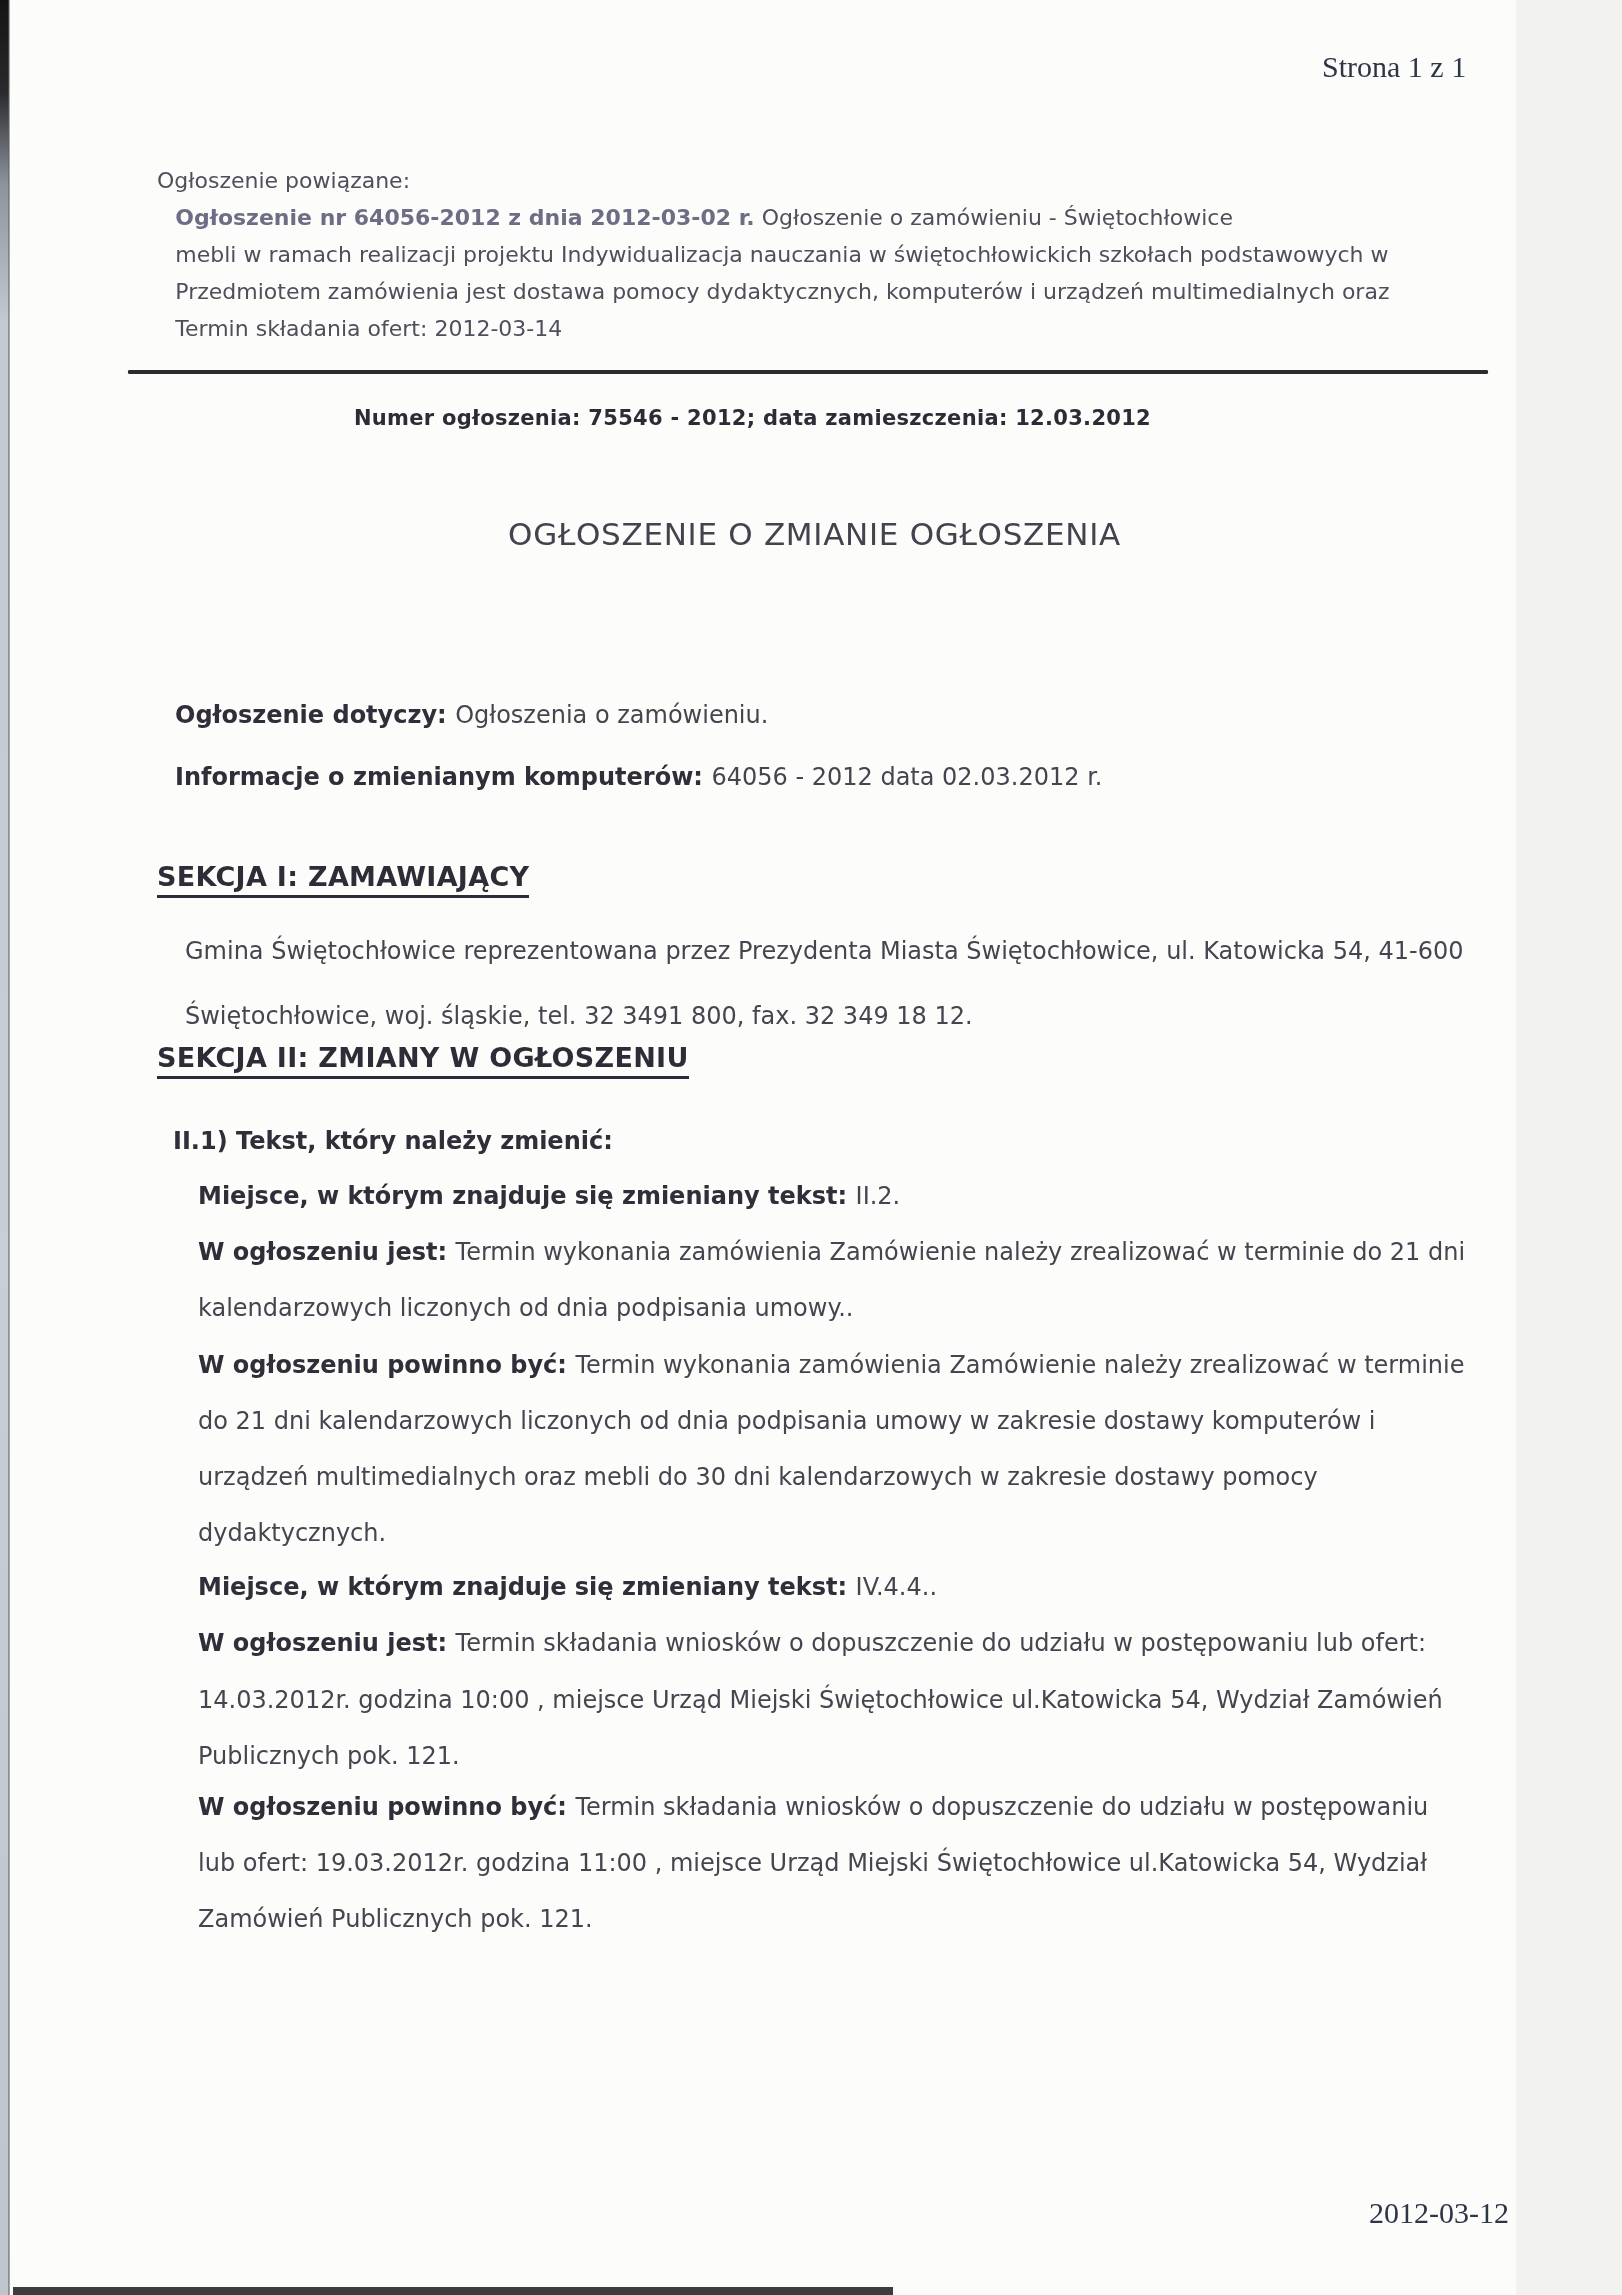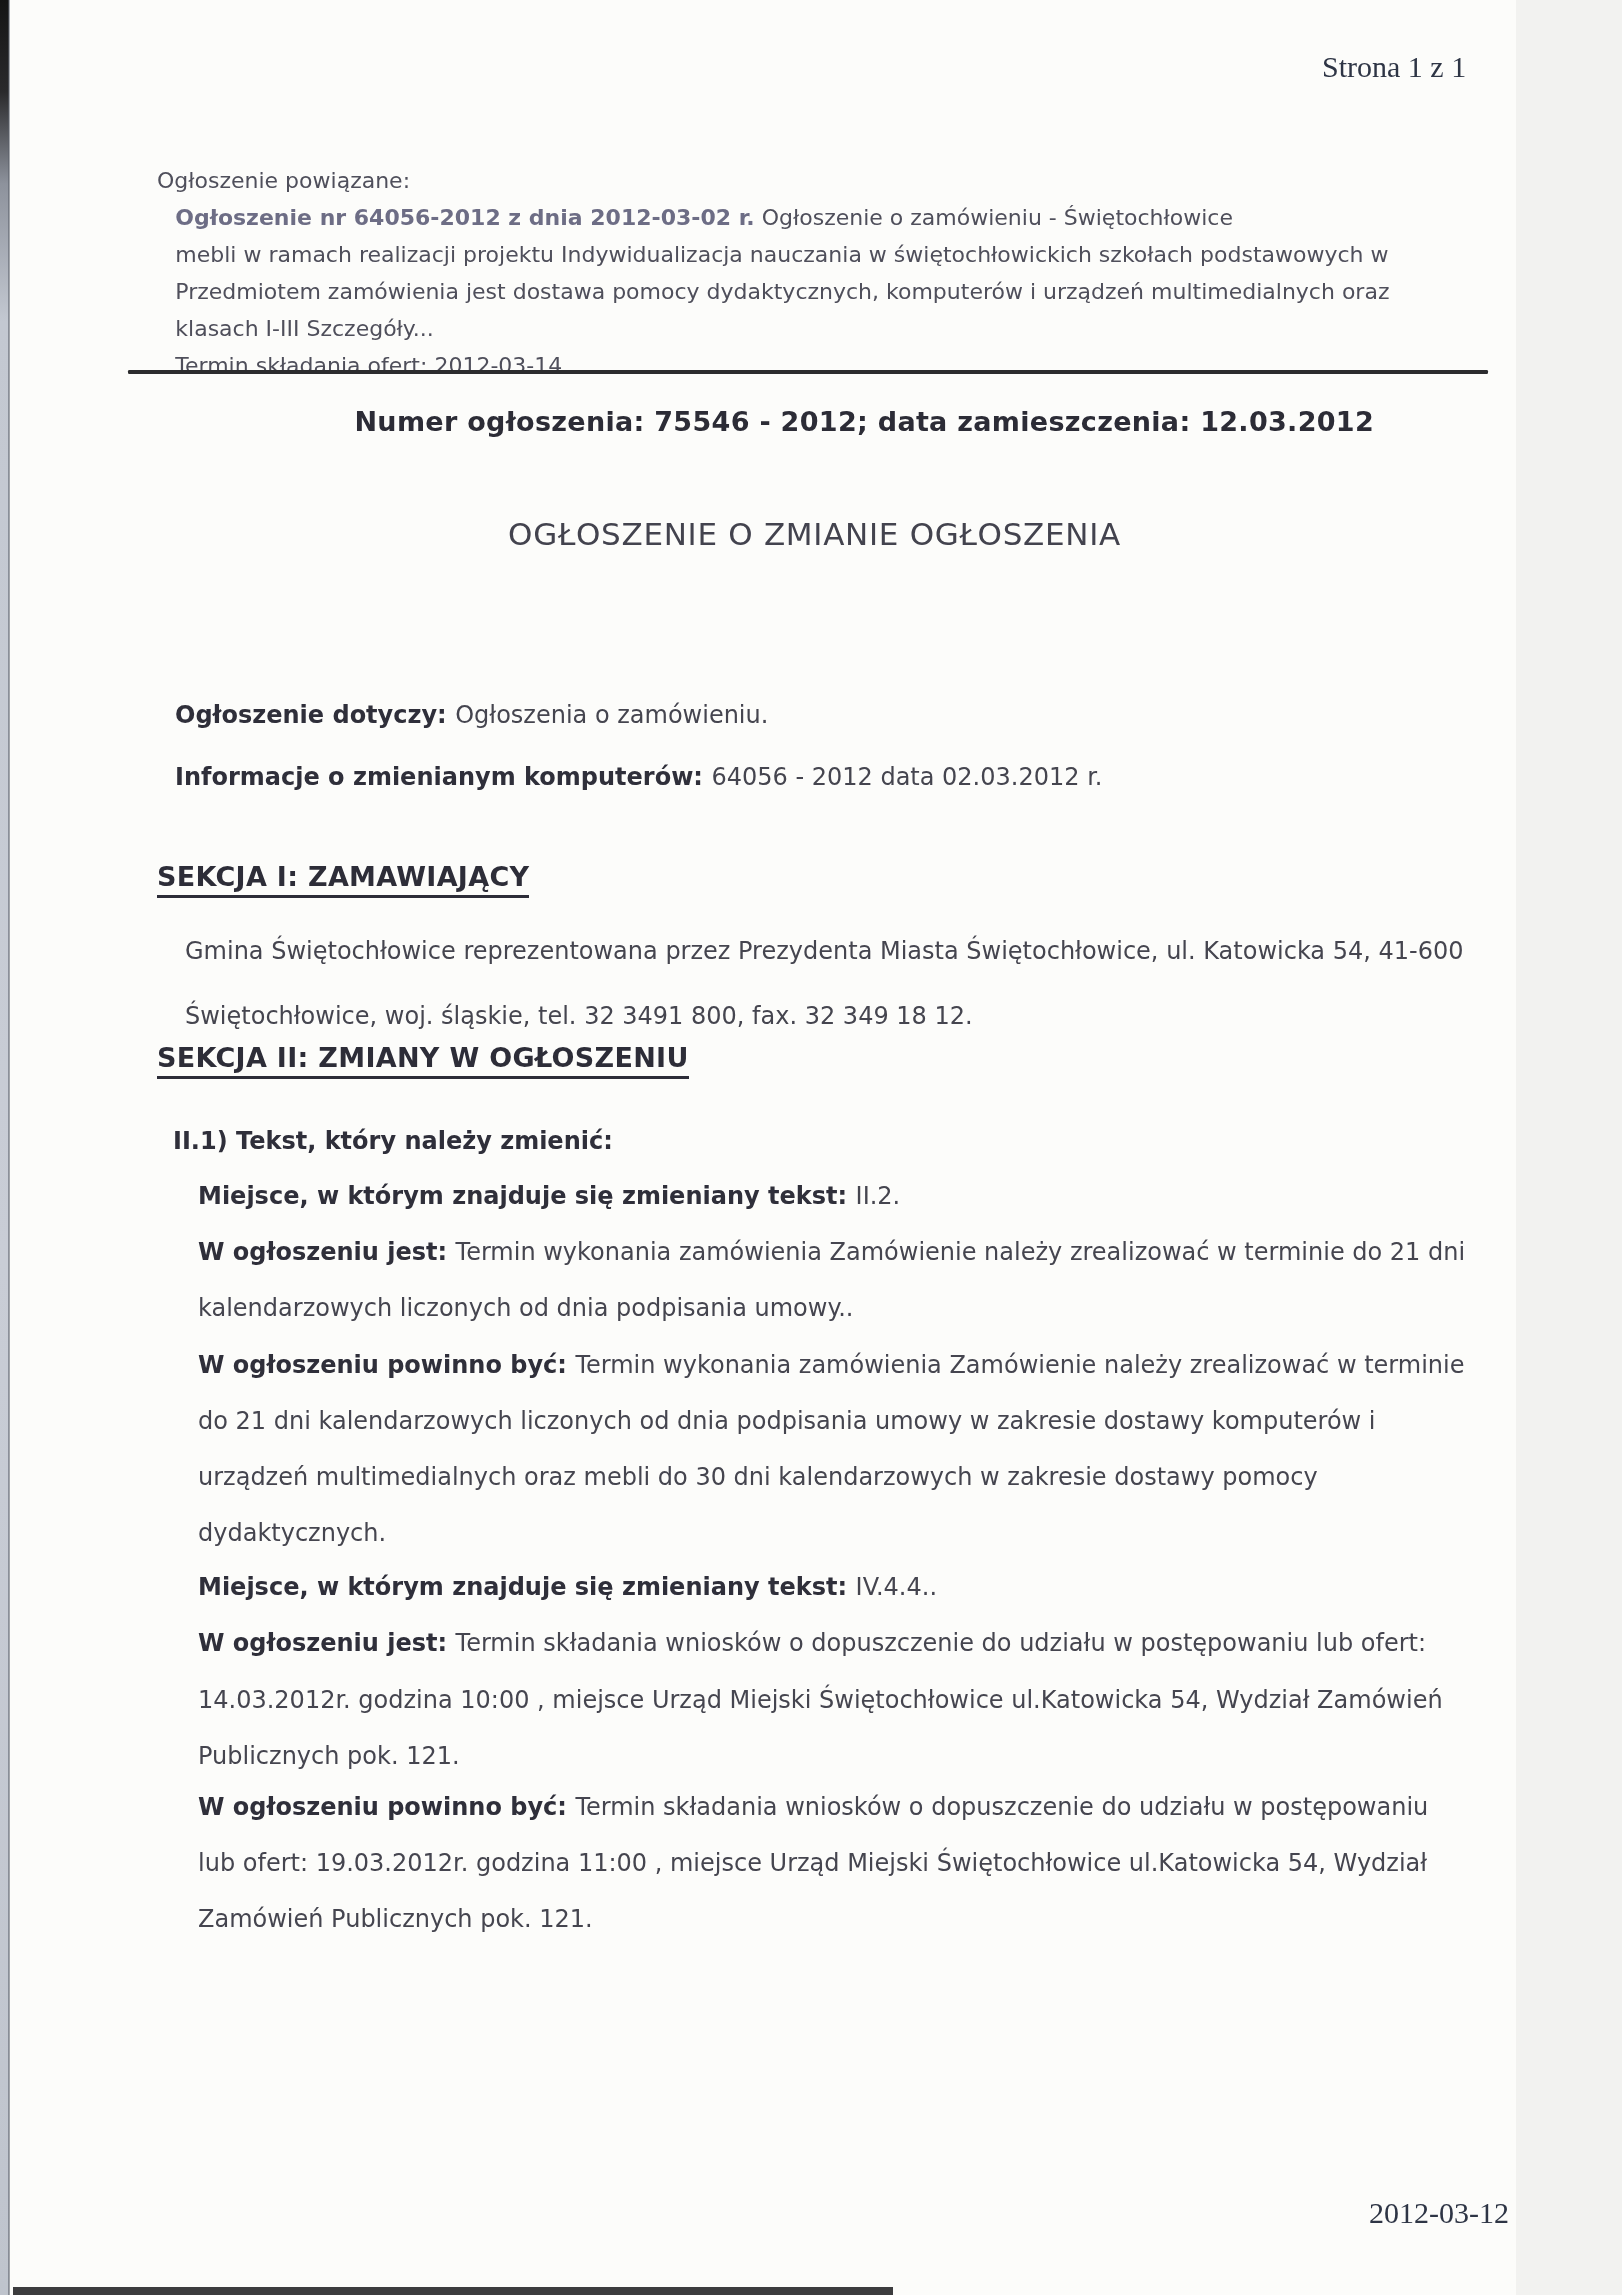--- a/index.html
+++ b/index.html
@@ -32,22 +32,22 @@
   .b{font-weight:bold;color:#2f2f3a;margin-right:8.5px;}
   .serif{font-family:"Liberation Serif","DejaVu Serif",serif;color:#2e3545;}
   
   .rel{position:absolute;left:157px;top:162px;font-size:22px;line-height:37px;color:#4f4f5b;}
   .rel .sub{padding-left:18.3px;}
   .rel .lnk{font-weight:bold;color:#6d6d85;}
   
   .rule{position:absolute;left:128px;top:370px;width:1360px;height:3.9px;background:#2c2c2e;border-radius:1.3px;}
   
   .headline{
-    position:absolute;left:131px;top:406px;width:1243px;text-align:right;
-    font-size:27px;font-weight:bold;color:#2c2c36;letter-spacing:0.3px;white-space:nowrap;
+    position:absolute;left:131px;top:406px;width:1243px;text-align:center;
+    font-size:21px;font-weight:bold;color:#2c2c36;letter-spacing:0.3px;white-space:nowrap;
   }
   .doc-title{
     position:absolute;left:157px;top:516px;width:1315px;text-align:center;
     font-size:31px;font-weight:normal;color:#43434e;letter-spacing:0.7px;white-space:nowrap;
   }
   
   .sec{
     position:absolute;font-size:27px;font-weight:bold;color:#2d2d38;
     border-bottom:3.3px solid #2d2d38;padding-bottom:3px;white-space:nowrap;letter-spacing:0.3px;
   }
@@ -66,21 +66,20 @@
   <div class="head-page serif">Strona 1 z 1</div>
 
   <div class="rel">
     <div>Ogłoszenie powiązane:</div>
     <div class="sub">
       <span class="lnk">Ogłoszenie nr 64056-2012 z dnia 2012-03-02 r.</span>
       <span>Ogłoszenie o zamówieniu - Świętochłowice</span>
     </div>
     <div class="sub">mebli w ramach realizacji projektu Indywidualizacja nauczania w świętochłowickich szkołach podstawowych w</div>
     <div class="sub">Przedmiotem zamówienia jest dostawa pomocy dydaktycznych, komputerów i urządzeń multimedialnych oraz</div>
-    <div class="sub">klasach I-III Szczegóły...</div>
     <div class="sub">Termin składania ofert: 2012-03-14</div>
   </div>
 
   <div class="rule"></div>
 
   <div class="headline">Numer ogłoszenia: 75546 - 2012; data zamieszczenia: 12.03.2012</div>
   <div class="doc-title">OGŁOSZENIE O ZMIANIE OGŁOSZENIA</div>
 
   <div class="line" style="left:175px;top:701px">
     <span class="b">Ogłoszenie dotyczy:</span><span>Ogłoszenia o zamówieniu.</span>

